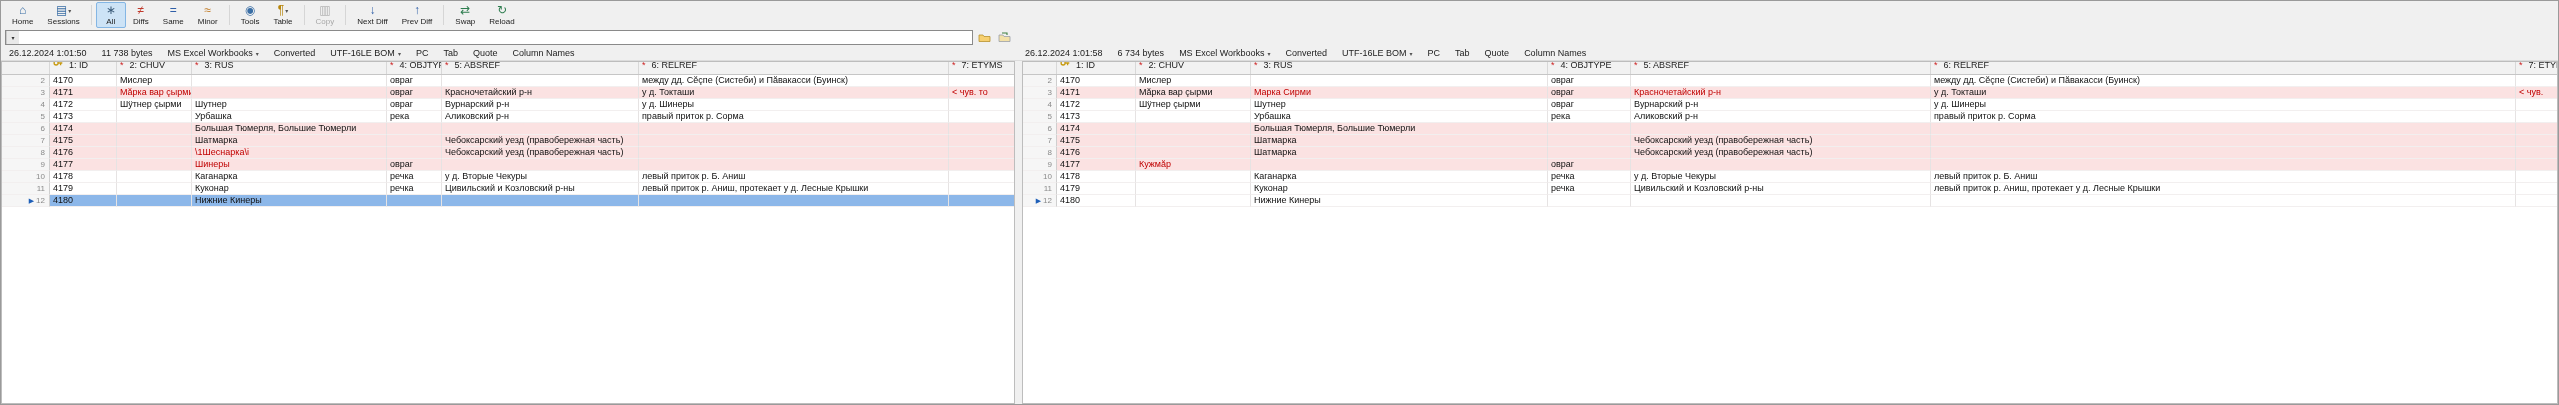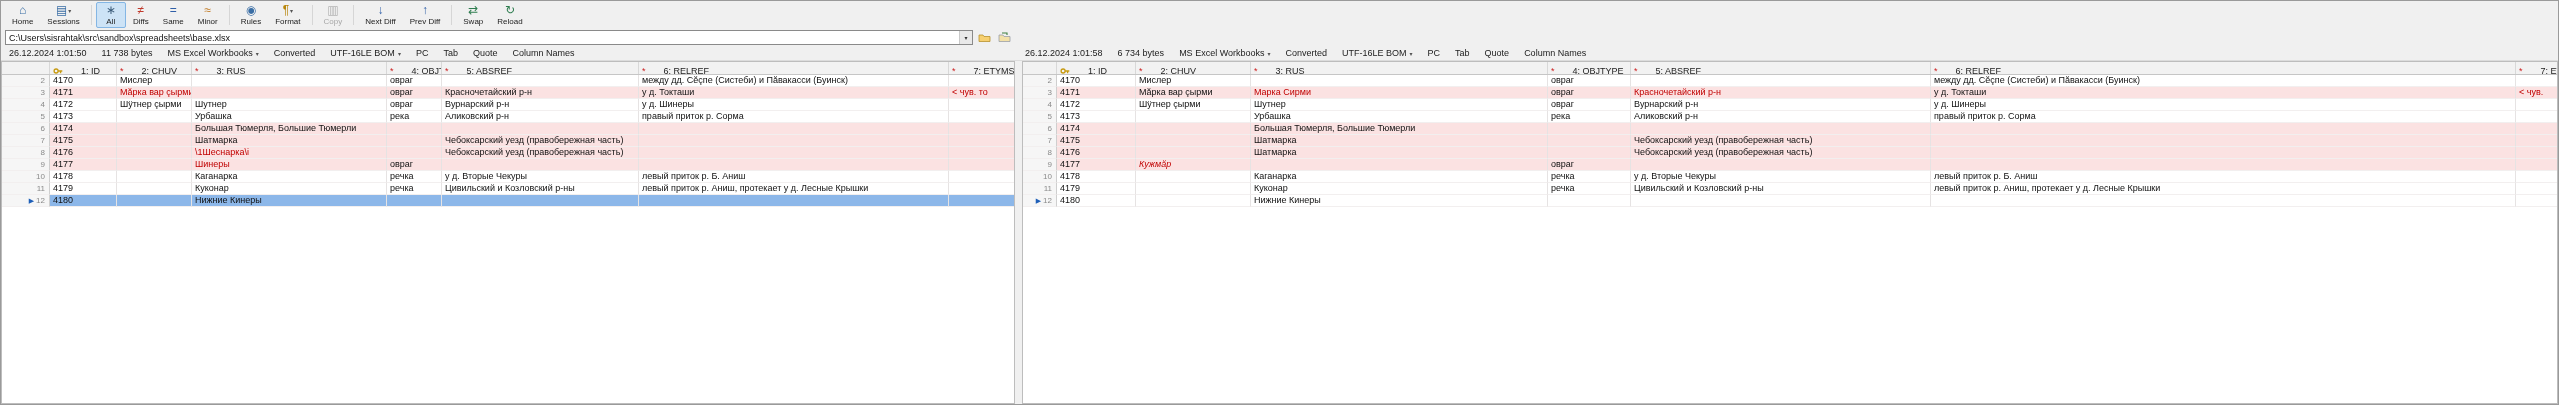--- a/index.html
+++ b/index.html
@@ -60,21 +60,21 @@
 
   
   .grids { flex:1; display:flex; background:#f0f0f0; overflow:hidden; border-top:1px solid #dcdcdc; }
   .gpane { background:#fff; border:1px solid #bdbdbd; display:flex; flex-direction:column; overflow:hidden; }
   .gpane.left { width:1014px; flex:0 0 auto; }
   .gpane.right { flex:1; min-width:0; }
   .gsplit { width:7px; flex:0 0 auto; }
 
   .ghead { display:flex; height:13px; background:#f2f2f2; border-bottom:1px solid #c6c6c6; flex:0 0 auto; overflow:hidden; }
   .hcell { font-size:9px; color:#222; padding:4px 3px; border-right:1px solid #d8d8d8;
-    overflow:hidden; white-space:nowrap; display:flex; align-items:flex-start; gap:18px; flex:0 0 auto; }
+    overflow:hidden; white-space:nowrap; display:flex; align-items:flex-end; gap:6px; flex:0 0 auto; }
   .hcell .ast { color:#cc2020; font-size:9px; }
   .hcell.gutterh { background:#f2f2f2; }
 
   .grow { display:flex; height:12px; flex:0 0 auto; overflow:hidden; }
   .gcell { font-size:9px; line-height:11px; padding:0 3px; border-right:1px solid #e6e3e3;
     border-bottom:1px solid #f2efef; overflow:hidden; white-space:nowrap; flex:0 0 auto; color:#111; }
   .gcell.red { color:var(--diff-text,#c00000); }
   .gutter { background:#f6f6f6 !important; border-right:1px solid #cfcfcf; color:#8a8a8a;
     display:flex; align-items:center; justify-content:flex-end; gap:2px; font-size:8px; padding:0 4px 0 2px; }
   .grow.diff { background:var(--diff-row-bg,#fbe2e2); }
@@ -127,28 +127,28 @@
         <div class="trow">
           <span class="ticon" style="color: rgb(192, 120, 32);">≈</span>
         </div>
         <span class="tlabel">Minor</span>
       </div>
       <div class="tsep"></div>
       <div class="tbtn">
         <div class="trow">
           <span class="ticon" style="color: rgb(58, 110, 165);">◉</span>
         </div>
-        <span class="tlabel">Rules</span>
+        <span class="tlabel">Tools</span>
       </div>
       <div class="tbtn">
         <div class="trow">
           <span class="ticon" style="color: rgb(184, 134, 11);">¶</span>
           <span class="dd-arrow">▾</span>
         </div>
-        <span class="tlabel">Format</span>
+        <span class="tlabel">Table</span>
       </div>
       <div class="tsep"></div>
       <div class="tbtn disabled">
         <div class="trow">
           <span class="ticon" style="color: rgb(181, 181, 181);">▥</span>
         </div>
         <span class="tlabel">Copy</span>
       </div>
       <div class="tsep"></div>
       <div class="tbtn">
@@ -174,21 +174,20 @@
         <div class="trow">
           <span class="ticon" style="color: rgb(46, 125, 79);">↻</span>
         </div>
         <span class="tlabel">Reload</span>
       </div>
     </div>
 
   <div class="paths-row">
     <div class="path-section left">
       <div class="combo">
-        <input readonly="" value="C:\Users\sisrahtak\src\sandbox\spreadsheets\base.xlsx" style="">
         <div class="combo-arrow">▾</div>
       </div>
       <div class="mini-btn">
         <span><svg width="13" height="11">
               <path d="M1 3 L5 3 L6 4.5 L12 4.5 L12 9.5 L1 9.5 Z" fill="#f7d070" stroke="#b8922e" stroke-width="0.8"></path>
             </svg></span>
       </div>
       <div class="mini-btn">
         <span><svg width="13" height="11">
               <path d="M1 3 L5 3 L6 4.5 L12 4.5 L12 9.5 L1 9.5 Z" fill="#f3e1a8" stroke="#9aa0a8" stroke-width="0.8"></path>
@@ -552,21 +551,21 @@
           <div class="gcell" style="width: 83px;"></div>
           <div class="gcell" style="width: 300px;">Чебоксарский уезд (правобережная часть)</div>
           <div class="gcell" style="width: 585px;"></div>
           <div class="gcell" style="width: 44px;"></div>
         </div>
         <div class="grow diff">
           <div class="gcell gutter" style="width: 34px;">
             <span>9</span>
           </div>
           <div class="gcell" style="width: 79px;">4177</div>
-          <div class="gcell red" style="width: 115px; font-style: italic;">Кужмăр</div>
+          <div class="gcell red" style="width: 115px;">Кужмăр</div>
           <div class="gcell" style="width: 297px;"></div>
           <div class="gcell" style="width: 83px;">овраг</div>
           <div class="gcell" style="width: 300px;"></div>
           <div class="gcell" style="width: 585px;"></div>
           <div class="gcell" style="width: 44px;"></div>
         </div>
         <div class="grow same">
           <div class="gcell gutter" style="width: 34px;">
             <span>10</span>
           </div>

